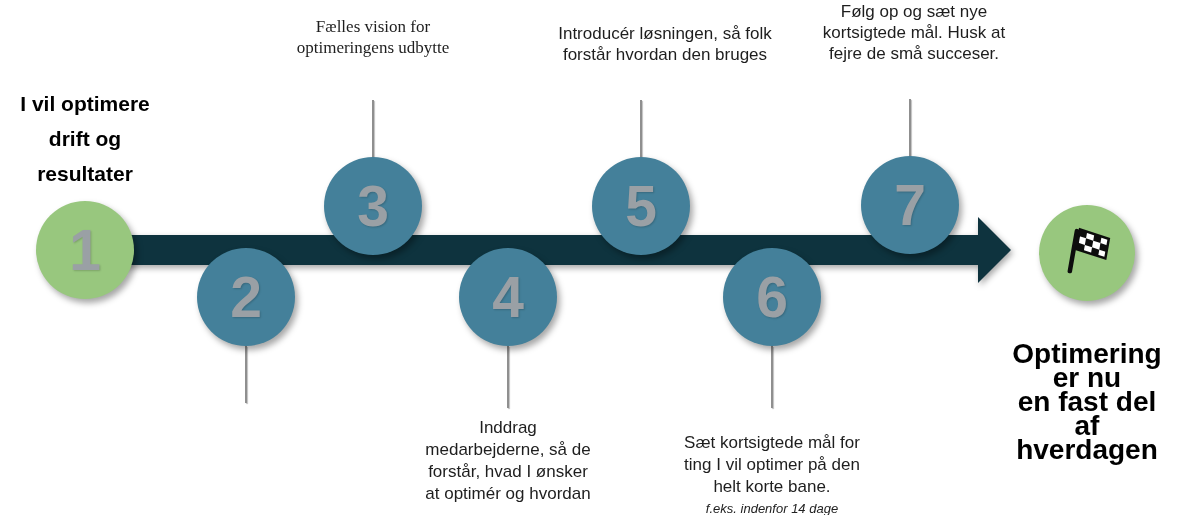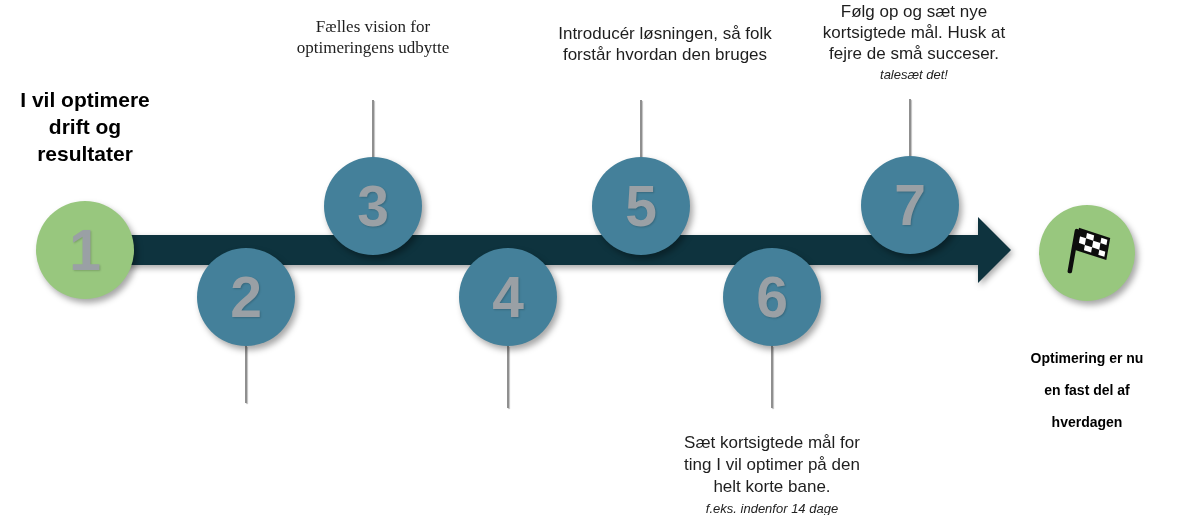--- a/index.html
+++ b/index.html
@@ -55,22 +55,22 @@
     font-size:17px;line-height:21px;
     z-index:3;
   }
   .lbl .txt{white-space:pre-line;display:block;}
   .lbl .note{
     display:block;font-style:italic;font-size:13px;line-height:16px;
     margin-top:3px;color:#222222;
   }
   .below{line-height:22px;}
   .heading{font-weight:700;color:#000000;}
-  .start-heading{left:85px;top:86px;font-size:21px;line-height:27px;}
-  .end-heading{left:1087px;top:342px;font-size:14px;line-height:32px;}
+  .start-heading{left:85px;top:86px;font-size:21px;line-height:35px;}
+  .end-heading{left:1087px;top:342px;font-size:28px;line-height:24px;}
   .lbl3{left:373px;top:16px;font-family:Liberation Serif, serif;}
   .lbl5{left:641px;top:23px;margin-left:24px;}
   .lbl7{left:908px;top:1px;margin-left:6px;}
   .lbl2{left:247px;top:421px;}
   .lbl4{left:508px;top:417px;}
   .lbl6{left:772px;top:432px;}
   .flag-svg{display:block;}
 </style>
 </head>
 <body>
@@ -121,23 +121,28 @@
 optimeringens udbytte</span>
   </div>
   <div class="lbl lbl5">
     <span class="txt">Introducér løsningen, så folk
 forstår hvordan den bruges</span>
   </div>
   <div class="lbl lbl7">
     <span class="txt">Følg op og sæt nye
 kortsigtede mål. Husk at
 fejre de små succeser.</span>
-    <span class="note">talesæt det!</span>
   </div>
 
+  <div class="lbl below lbl4">
+    <span class="txt">Inddrag
+medarbejderne, så de
+forstår, hvad I ønsker
+at optimér og hvordan</span>
+  </div>
   <div class="lbl below lbl6">
     <span class="txt">Sæt kortsigtede mål for
 ting I vil optimer på den
 helt korte bane.</span>
     <span class="note">f.eks. indenfor 14 dage</span>
   </div>
 
   <div class="circle green finish">
     <svg class="flag-svg" width="58" height="58" viewBox="0 0 58 58" aria-hidden="true">
       <g transform="rotate(10 29 29)">

